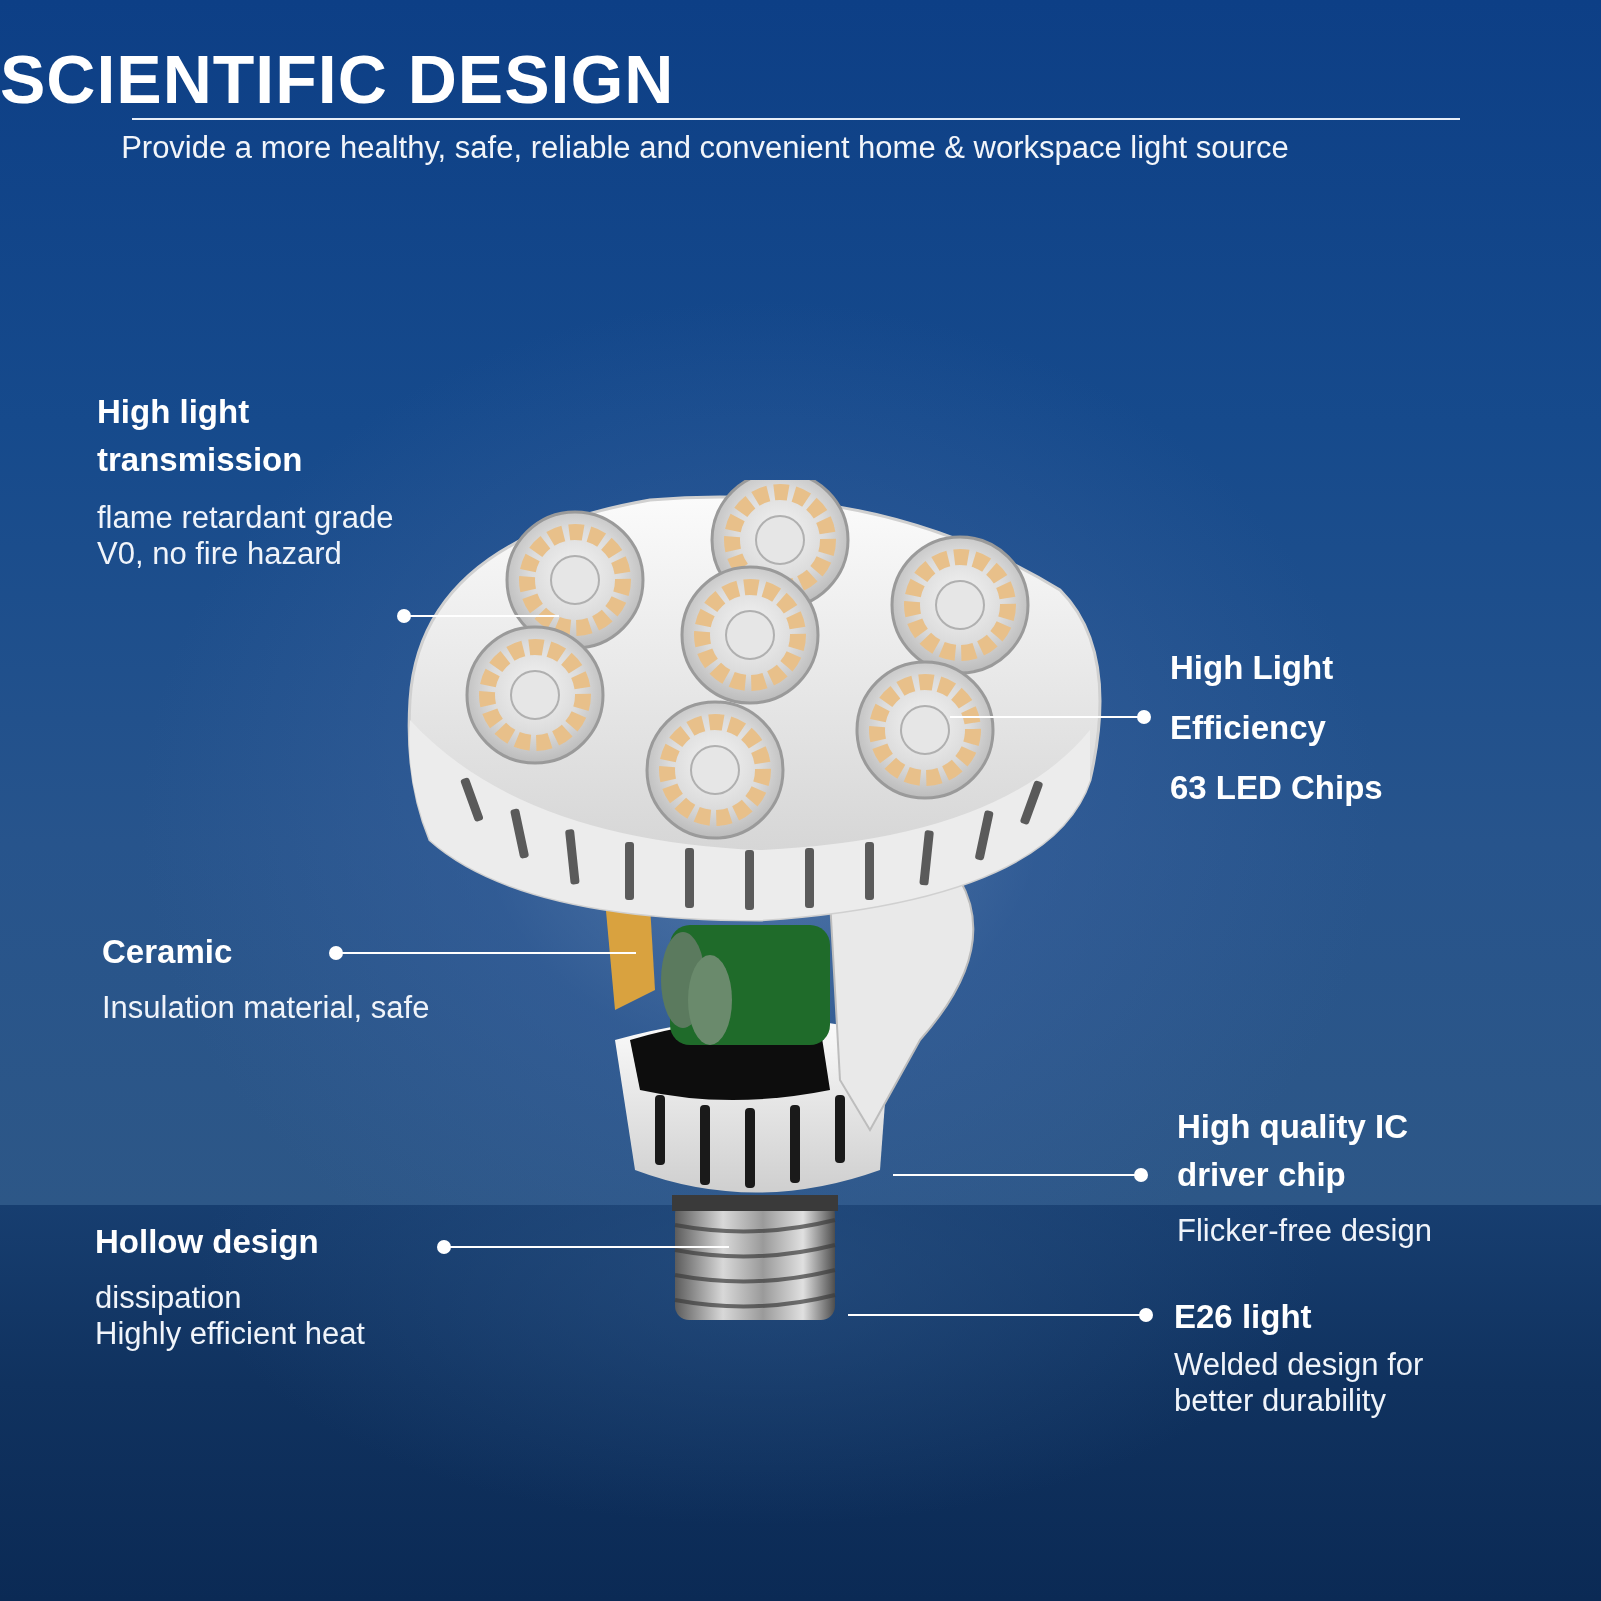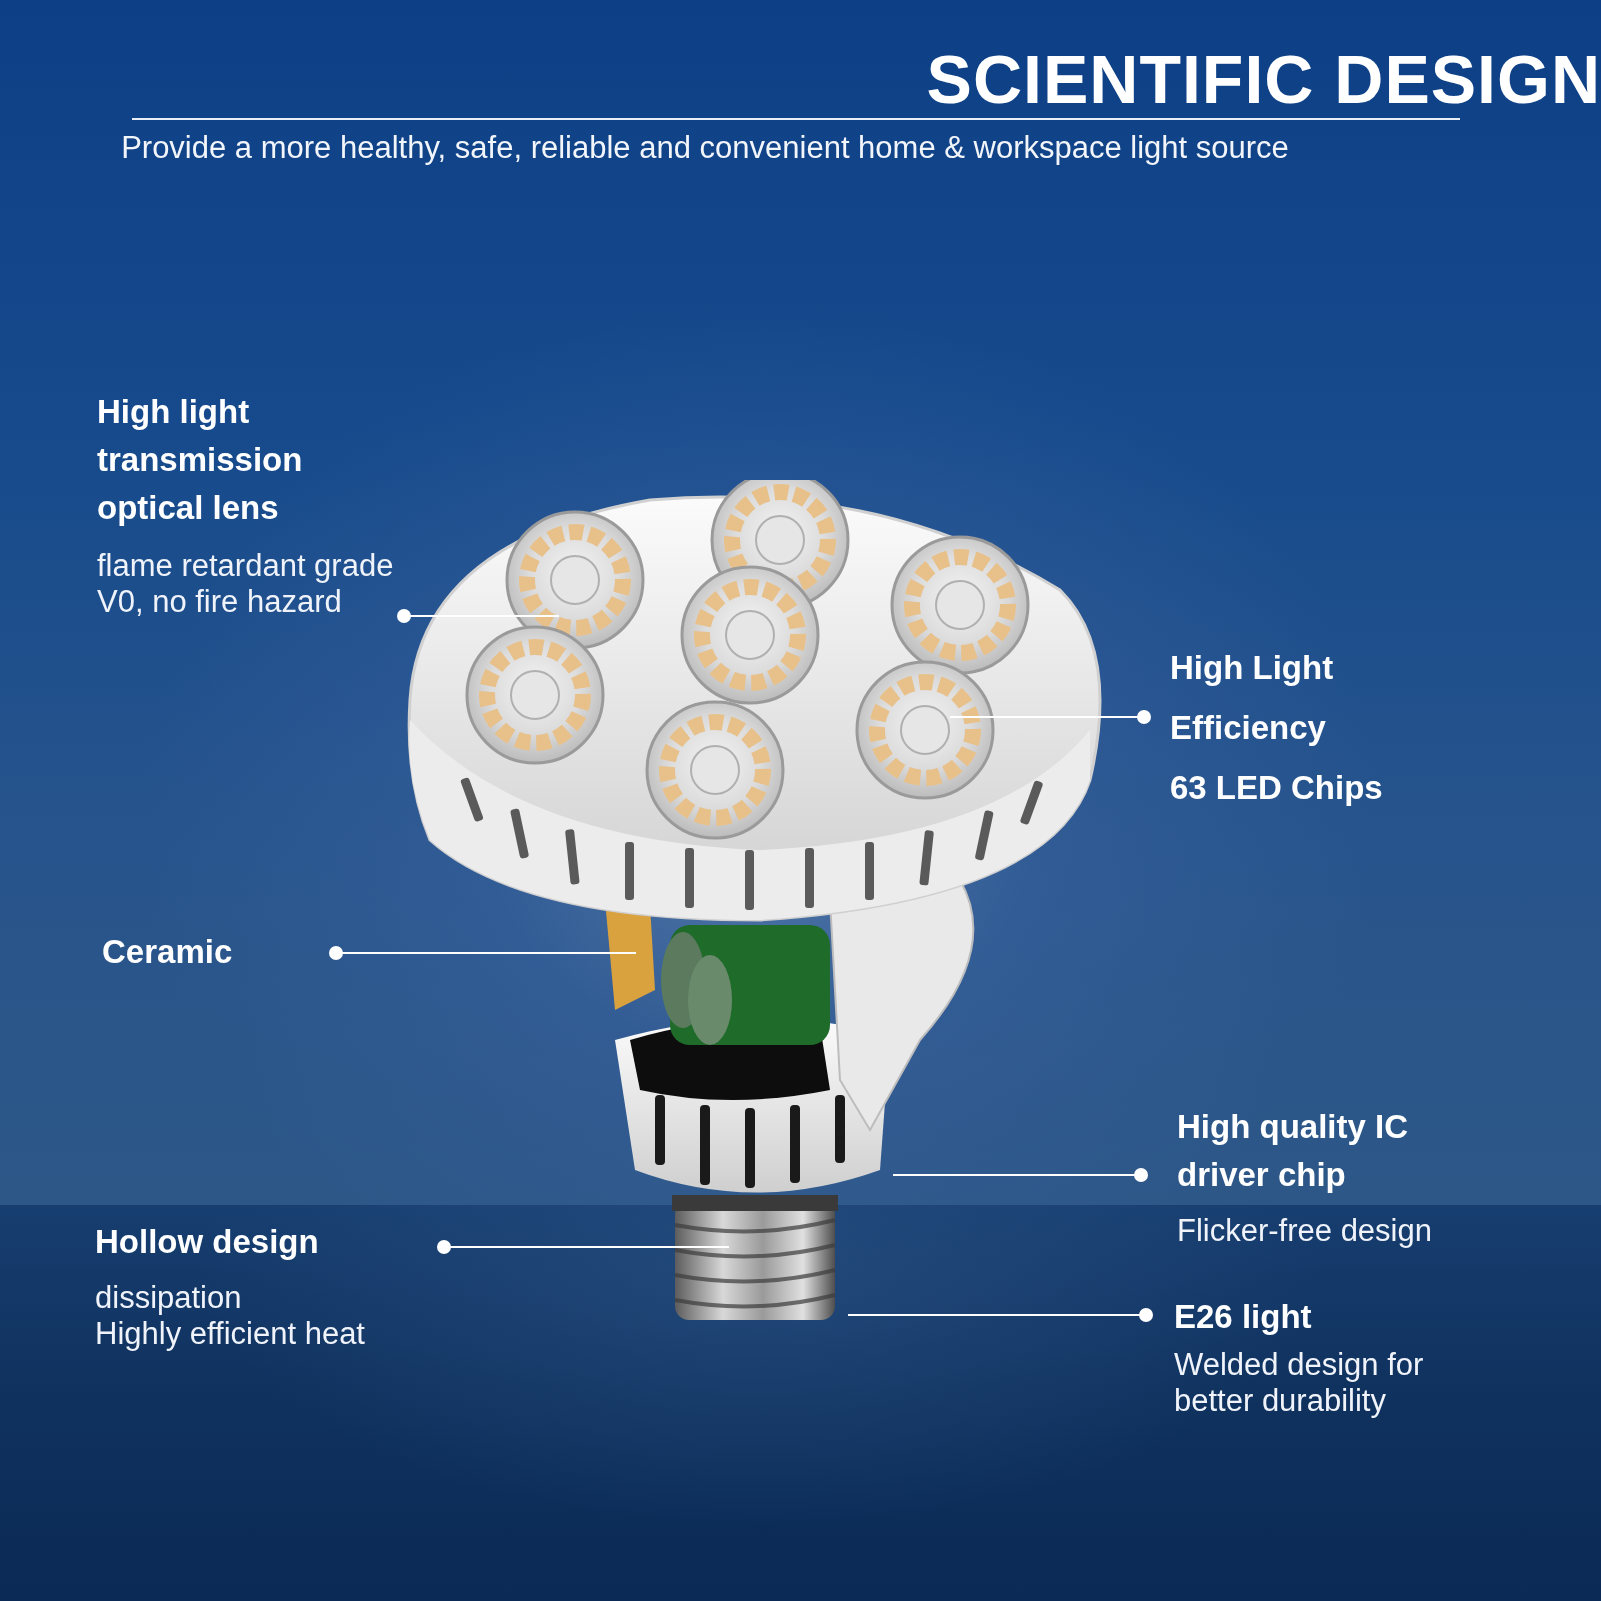--- a/index.html
+++ b/index.html
@@ -15,21 +15,21 @@
         radial-gradient(ellipse 620px 520px at 760px 820px, rgba(92,128,176,0.85) 0%, rgba(60,100,160,0.45) 45%, rgba(20,70,140,0) 100%),
         linear-gradient(180deg, #0d3f86 0%, #164a8c 35%, #27548c 70%, #2d5787 100%);
     }
     .bg-lower {
       position: absolute; left: 0; top: 1205px; width: 1601px; height: 396px;
       background:
         radial-gradient(ellipse 560px 260px at 760px 60px, rgba(40,80,130,0.7) 0%, rgba(15,45,90,0) 100%),
         linear-gradient(180deg, #173e70 0%, #10325f 45%, #0b2a55 100%);
     }
     .title {
-      position: absolute; left: 0; top: 40px; width: 1601px; text-align: right;
+      position: absolute; left: 0; top: 40px; width: 1601px; text-align: left;
       font-size: 68px; font-weight: bold; letter-spacing: 1px; color: #ffffff;
     }
     .title-rule {
       position: absolute; left: 132px; top: 118px; width: 1328px; height: 2px; background: #e8eef8;
     }
     .subtitle {
       position: absolute; left: 0; top: 130px; width: 1410px; text-align: center;
       font-size: 31px; color: #f2f5fa;
     }
     .callout { position: absolute; color: #fff; }
@@ -160,21 +160,20 @@
       <circle cx="315" cy="290" r="48" fill="none" stroke="#e8c08a" stroke-width="16" stroke-dasharray="14 6"></circle>
       <circle cx="315" cy="290" r="24" fill="#e6e6e6" stroke="#b0b0b0" stroke-width="2"></circle>
     </g>
   </g>
 </svg>
 
 <div class="callout" style="left:97px; top:388px;">
   <div class="head">
     <div>High light</div>
     <div>transmission</div>
-    <div>optical lens</div>
   </div>
   <div class="desc" style="margin-top:16px;">
     <div>flame retardant grade</div>
     <div>V0, no fire hazard</div>
   </div>
 </div>
 <div class="dot" style="left:397px; top:609px;"></div>
 <div class="leader" style="left:404px; top:615px; width:155px;"></div>
 
 <div class="callout" style="left:1170px; top:638px;">
@@ -183,20 +182,21 @@
     <div>Efficiency</div>
     <div>63 LED Chips</div>
   </div>
 </div>
 <div class="leader" style="left:950px; top:716px; width:190px;"></div>
 <div class="dot" style="left:1137px; top:710px;"></div>
 
 <div class="callout" style="left:102px; top:928px;">
   <div class="head">Ceramic</div>
   <div class="desc" style="margin-top:14px;">
+    <div>Insulation material, safe</div>
   </div>
 </div>
 <div class="dot" style="left:329px; top:946px;"></div>
 <div class="leader" style="left:336px; top:952px; width:300px;"></div>
 
 <div class="callout" style="left:95px; top:1218px;">
   <div class="head">Hollow design</div>
   <div class="desc" style="margin-top:14px;">
     <div>dissipation</div>
     <div>Highly efficient heat</div>

